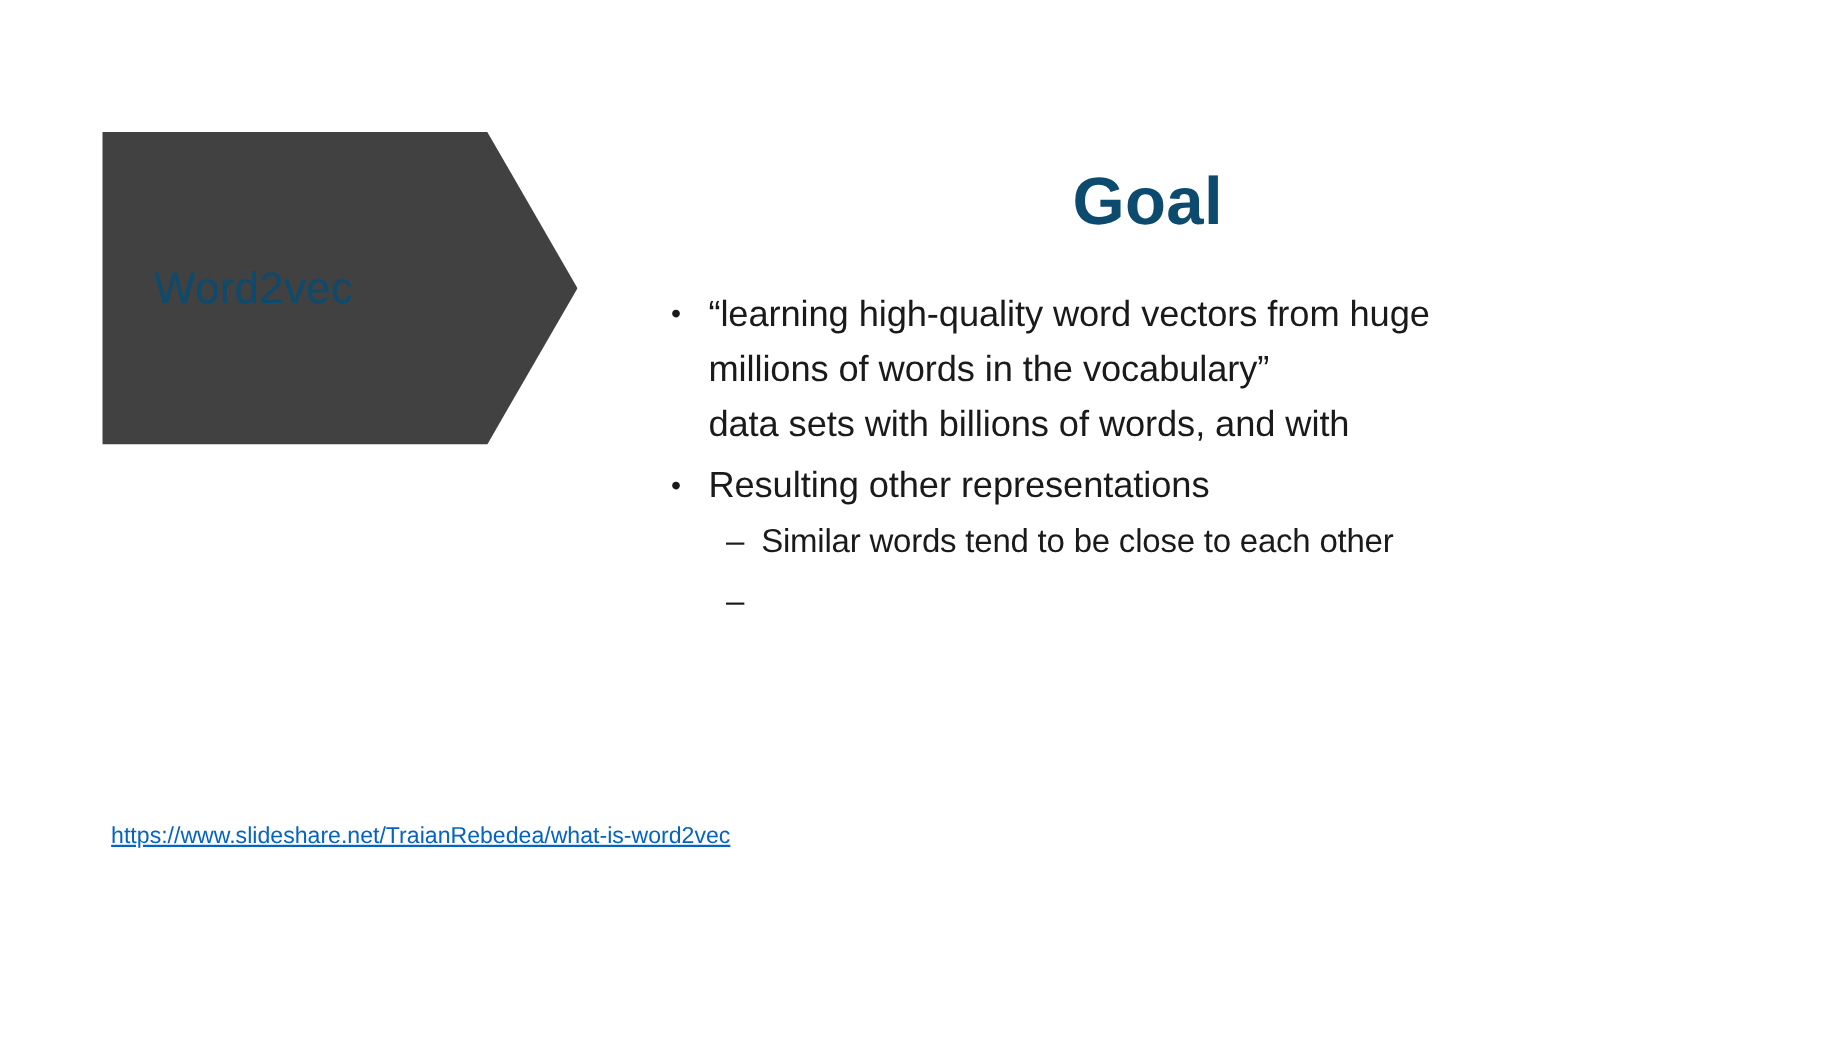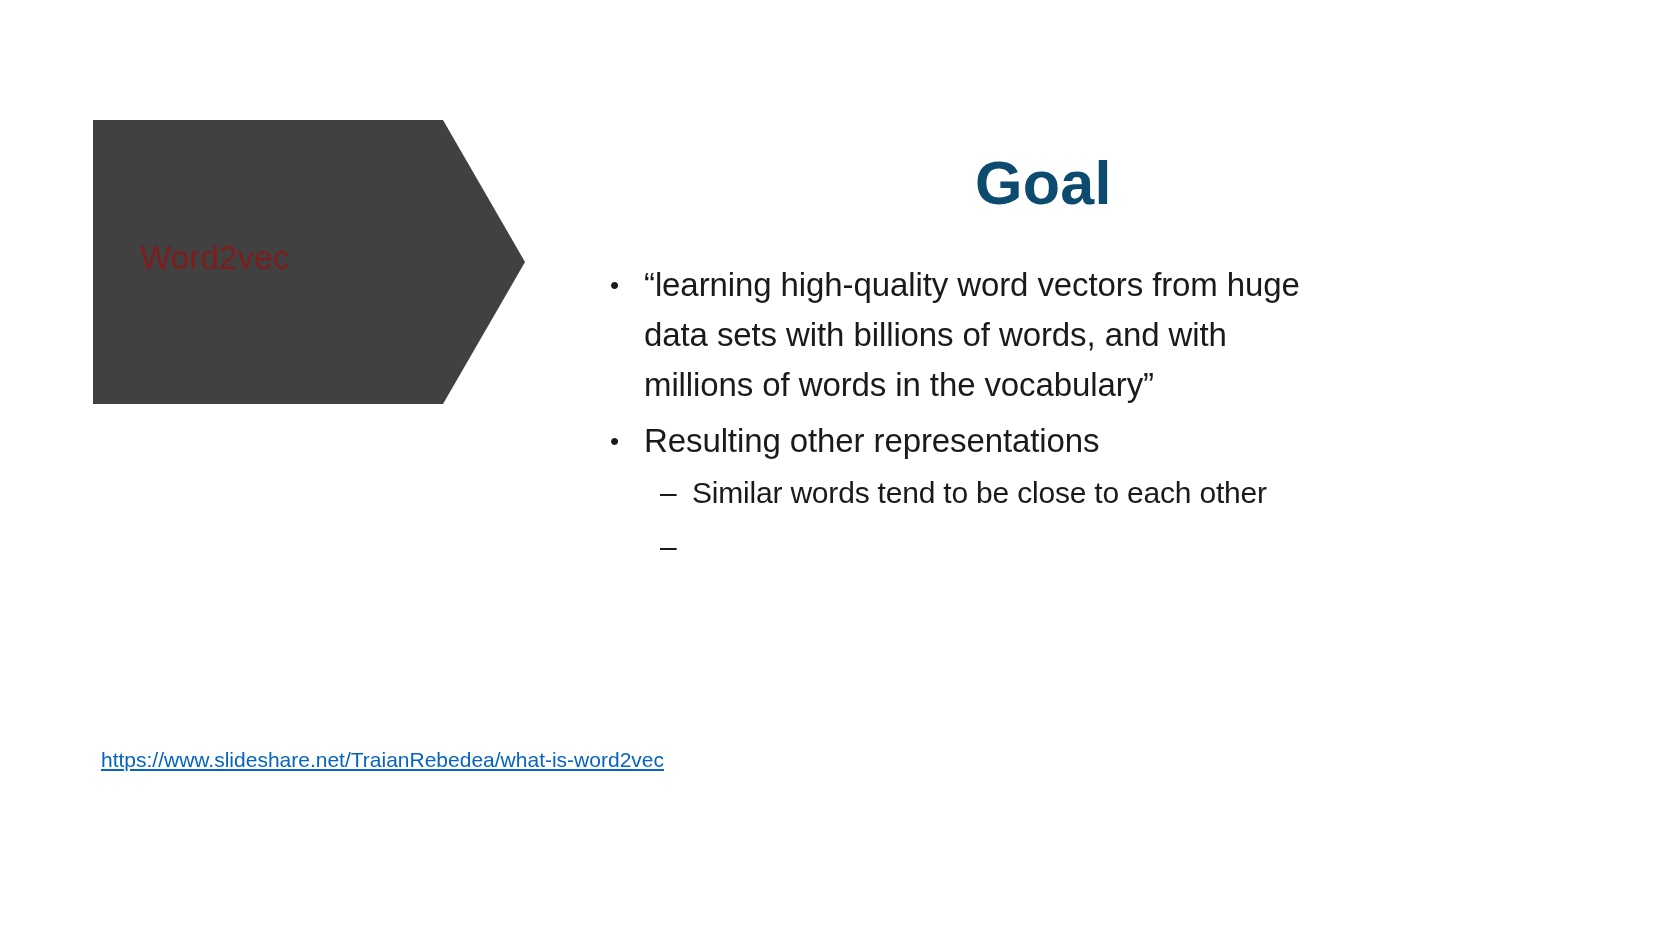--- a/index.html
+++ b/index.html
@@ -37,23 +37,23 @@
   #title-shape svg {
     display: block;
     width: 432px;
     height: 284px;
   }
   #title-text {
     position: absolute;
     left: 140px;
     top: 238px;
     width: 330px;
-    color: #7f1d1d;
-    font-family: "Liberation Sans", sans-serif;
-    font-size: 33px;
+    color: #0c4a6e;
+    font-family: "Liberation Sans", sans-serif;
+    font-size: 40px;
     font-weight: 400;
     letter-spacing: 0.2px;
     line-height: 1.2;
     white-space: nowrap;
   }
 
   
   #content-region {
     position: absolute;
     left: 590px;
@@ -164,22 +164,22 @@
 
   <div id="content-region">
 
     <div id="goal-heading">Goal</div>
 
     <ul class="level1">
 
       <li class="bullet-item">
         <span class="bullet-mark">•</span>
         <span class="bullet-line">“learning high-quality word vectors from huge</span>
+        <span class="bullet-line">millions of words in the vocabulary”</span>
         <span class="bullet-line">data sets with billions of words, and with</span>
-        <span class="bullet-line">millions of words in the vocabulary”</span>
       </li>
 
       <li class="bullet-item">
         <span class="bullet-mark">•</span>
         <span class="bullet-line">Resulting other representations</span>
 
         <ul class="level2">
           <li class="subbullet-item">
             <span class="dash-mark">–</span>
             <span>Similar words tend to be close to each other</span>

